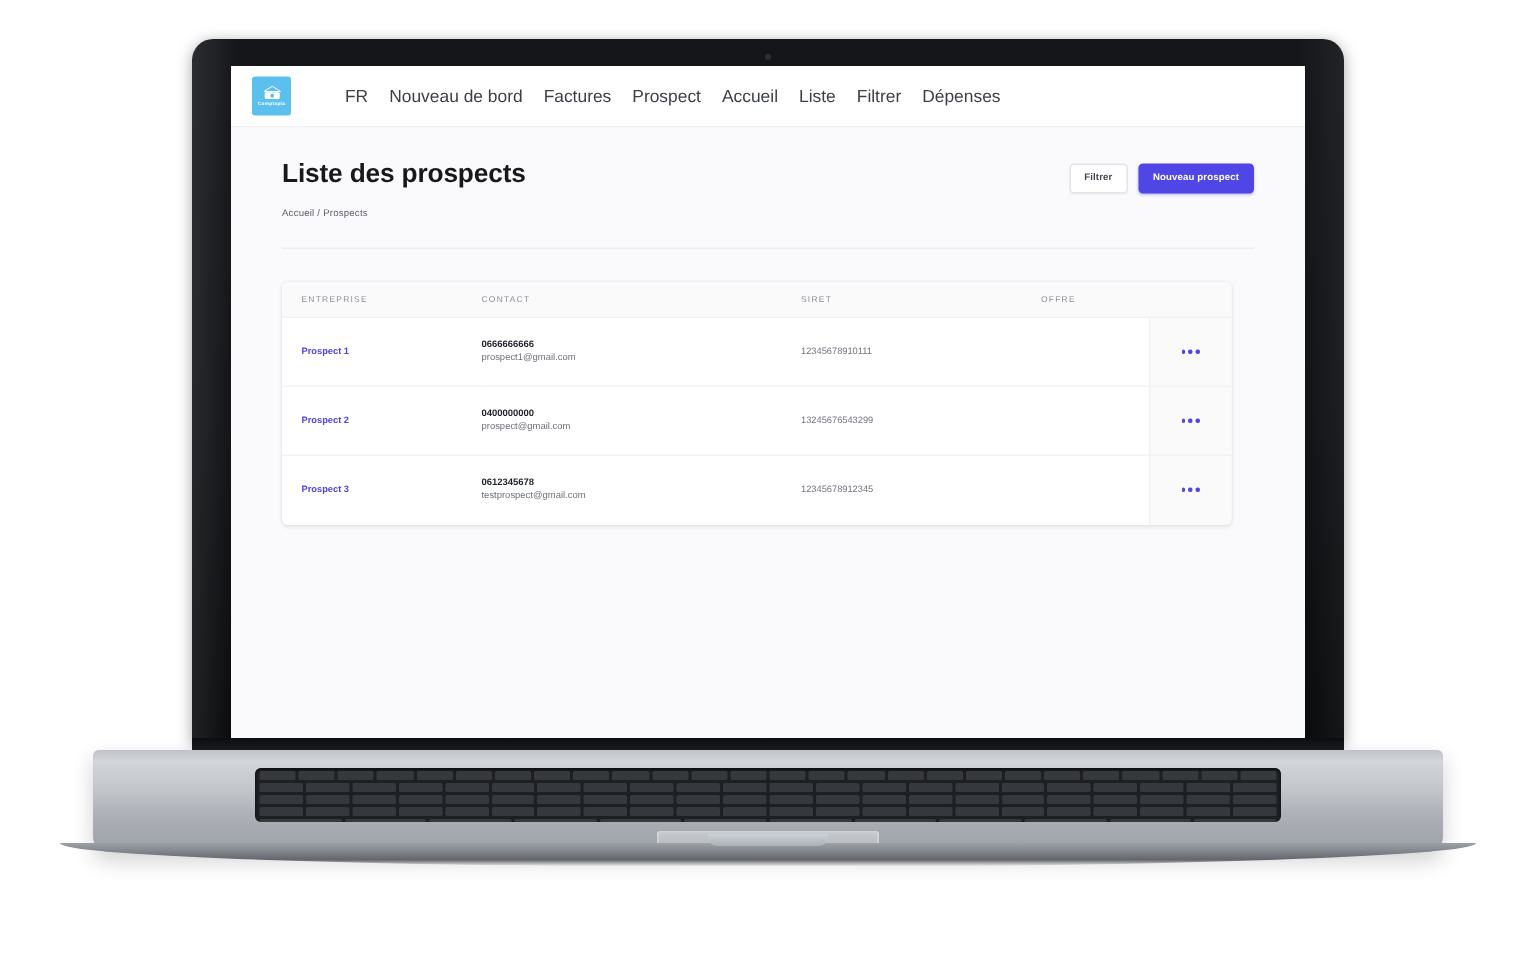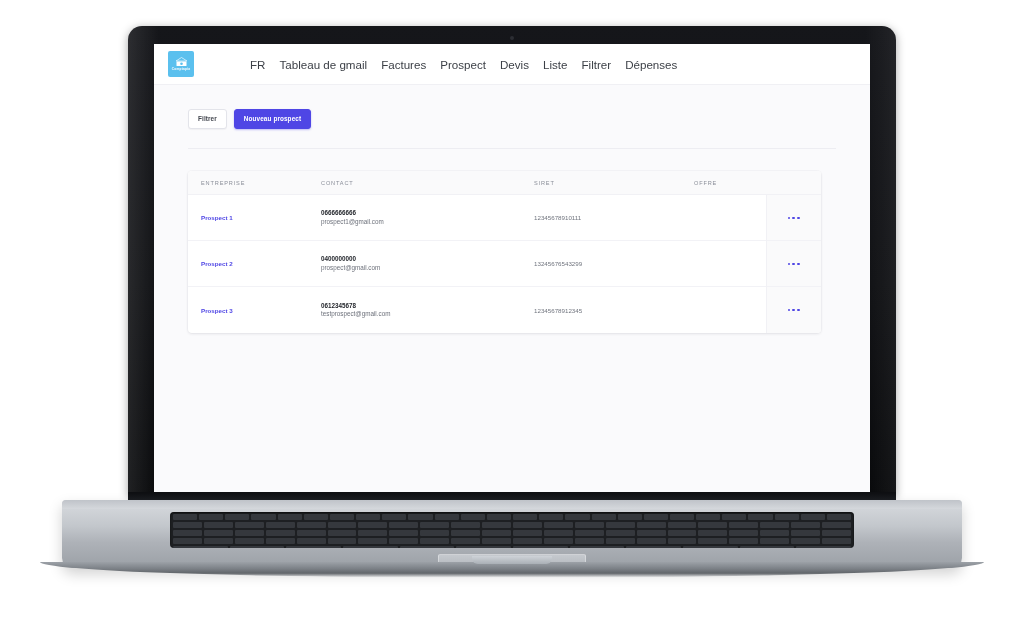--- a/index.html
+++ b/index.html
@@ -120,21 +120,21 @@
     flex: 0 0 auto;
     margin-right: 8px;
   }
   .logo svg { display: block; }
   .logo-word {
     font-size: 3.2px; color: #ffffff; letter-spacing: .2px;
     line-height: 1; margin-top: 1px; font-weight: bold;
   }
   .nav-links {
     display: flex; align-items: center; gap: 14px;
-    margin-left: 48px;
+    margin-left: 28px;
   }
   .nav-link {
     font-size: 11.6px; color: #3b3f46; white-space: nowrap;
     cursor: pointer;
   }
 
   
   .page { flex: 1 1 auto; background: #fafafc; padding: 0 34px; overflow: hidden; }
 
   .page-head {
@@ -231,33 +231,37 @@
             <svg width="13" height="10" viewBox="0 0 26 20">
               <path d="M13 1 L24 8 L2 8 Z" fill="none" stroke="#ffffff" stroke-width="1.3"></path>
               <rect x="3" y="9" width="20" height="9" rx="1.2" fill="#ffffff"></rect>
               <circle cx="13" cy="13.5" r="2.6" fill="#5bc0ee"></circle>
             </svg>
             <span class="logo-word">Comptapia</span>
           </div>
 
           <div class="nav-links">
             <span class="nav-link">FR</span>
-            <span class="nav-link">Tableau de gmail</span>
+            <span class="nav-link">Nouveau de bord</span>
             <span class="nav-link">Factures</span>
             <span class="nav-link">Prospect</span>
-            <span class="nav-link">Devis</span>
+            <span class="nav-link">Accueil</span>
             <span class="nav-link">Liste</span>
             <span class="nav-link">Filtrer</span>
             <span class="nav-link">Dépenses</span>
           </div>
         </div>
 
         <div class="page">
 
           <div class="page-head">
+            <div>
+              <div class="page-title">Liste des prospects</div>
+              <div class="breadcrumb">Accueil / Prospects</div>
+            </div>
             <div class="head-actions">
               <div class="btn btn-secondary">Filtrer</div>
               <div class="btn btn-primary">Nouveau prospect</div>
             </div>
           </div>
 
           <div class="divider"></div>
 
           <div class="card">
             <table>

